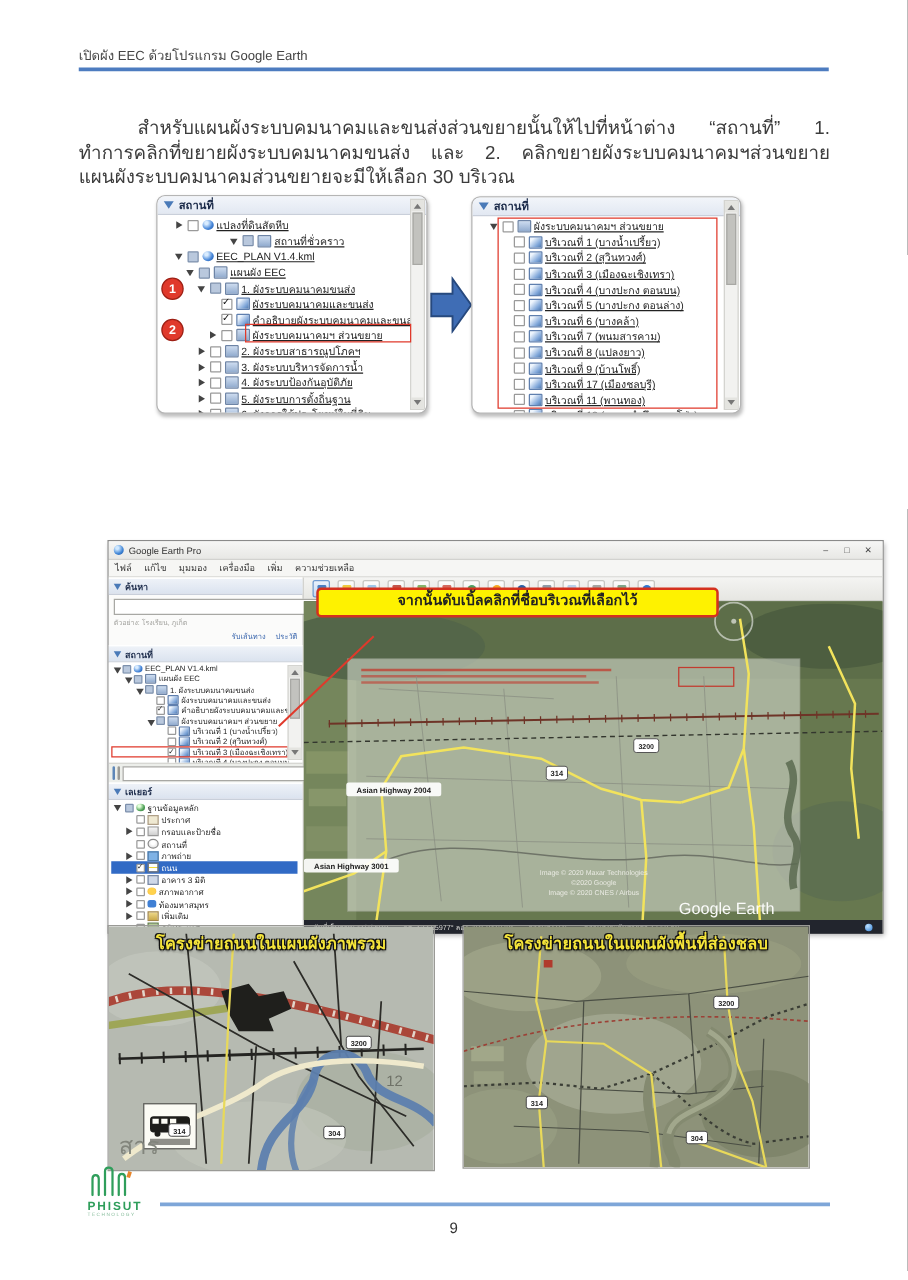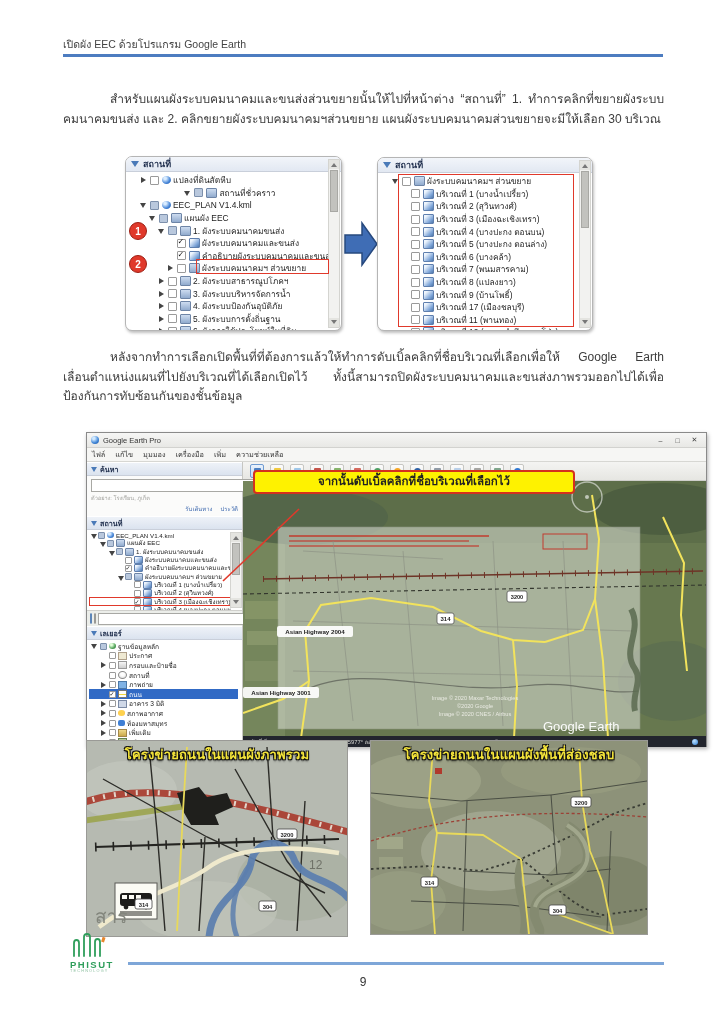--- a/index.html
+++ b/index.html
@@ -1,36 +1,36 @@
 <!DOCTYPE html>
 <html><head>
 <meta charset="utf-8">
 <style>
   html,body{margin:0;padding:0;background:#888;}
   .page{position:relative;width:726px;height:1024px;background:#fff;overflow:hidden;
         font-family:"Liberation Sans","DejaVu Sans",sans-serif;color:#3d3d3d;}
   
   .doc-header-text{position:absolute;left:63px;top:36px;font-size:10.5px;color:#444;}
   .doc-header-rule{position:absolute;left:63px;top:54px;width:600px;height:3px;background:#4d7cc0;}
-  .para{position:absolute;left:63px;width:601px;font-size:12px;line-height:19.5px;
+  .para{position:absolute;left:63px;width:601px;font-size:15px;line-height:19.5px;
         text-indent:47px;color:#3c3c3c;text-align:justify;}
   .p1{top:78px;} .p2{top:336px;}
   
   .tree-card{position:absolute;background:#fff;border:1px solid #b5b5b5;border-radius:7px;
              box-shadow:1px 2px 3px rgba(0,0,0,.25);overflow:hidden;}
   .tc-left{left:125px;top:156px;width:215px;height:173px;}
   .tc-right{left:377px;top:157px;width:214px;height:172px;}
   .phdr{height:14px;display:flex;align-items:center;gap:4px;padding:0 5px;
         background:linear-gradient(#f2f5fa,#e2e8f2);border-bottom:1px solid #c9cfda;
         font-size:9px;font-weight:bold;color:#1c2b4a;}
   .harrow{width:0;height:0;border-left:4px solid transparent;border-right:4px solid transparent;
           border-top:6px solid #4a7ab8;display:inline-block;}
   .tbody{position:relative;padding:2px 12px 0 3px;}
   .trow{display:flex;align-items:center;white-space:nowrap;overflow:hidden;}
-  .t-lg .trow{height:12.6px;font-size:8.4px;color:#222;}
+  .t-lg .trow{height:12.6px;font-size:8.4px;color:#222;text-decoration:underline;}
   .t-sm .trow{height:8.3px;font-size:6.2px;color:#222;}
   .t-md .trow{height:9.6px;font-size:6.6px;color:#222;}
   .texp{width:8px;height:8px;flex:none;display:inline-block;position:relative;}
   .texp.exp-c::after{content:"";position:absolute;left:1px;top:1px;border-left:5px solid #444;
         border-top:3px solid transparent;border-bottom:3px solid transparent;}
   .texp.exp-o::after{content:"";position:absolute;left:0;top:2px;border-top:5px solid #444;
         border-left:3px solid transparent;border-right:3px solid transparent;}
   .t-sm .texp{width:6px;height:6px;}
   .tchk{width:7px;height:7px;flex:none;border:1px solid #9a9a9a;background:#fff;margin:0 2px;
         position:relative;border-radius:1px;}
@@ -373,21 +373,20 @@
         </div>
       </div>
     <div class="vscroll" data-name="scrollbar">
       <div class="vs-up" data-name="scroll-up-icon"></div>
       <div class="vs-th" style="top:10px;height:55px;" data-name="scroll-thumb"></div>
       <div class="vs-dn" data-name="scroll-down-icon"></div>
     </div>
     <div class="redbox" style="left:20px;top:16px;width:174px;height:151px;" data-name="highlight-box"></div>
   </div>
 
-  <p class="para p2" data-name="paragraph-2">หลังจากทำการเลือกเปิดพื้นที่ที่ต้องการแล้วให้ทำการดับเบิ้ลคลิกที่ชื่อบริเวณที่เลือกเพื่อให้ Google Earth เลื่อนตำแหน่งแผนที่ไปยังบริเวณที่ได้เลือกเปิดไว้ ทั้งนี้สามารถปิดผังระบบคมนาคมและขนส่งภาพรวมออกไปได้เพื่อป้องกันการทับซ้อนกันของชั้นข้อมูล</p>
 
   <div class="ge" data-name="google-earth-window">
     <div class="ge-title" data-name="title-bar">
       <span class="app-ico" data-name="google-earth-icon"></span>
       <span data-name="window-title">Google Earth Pro</span>
       <span class="ge-ctrl">
         <span data-name="minimize-button">–</span>
         <span data-name="maximize-button">□</span>
         <span data-name="close-button">✕</span>
       </span>

